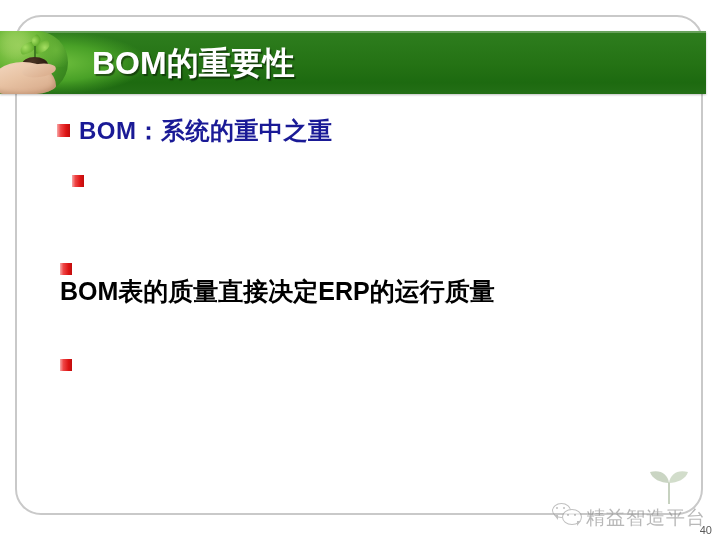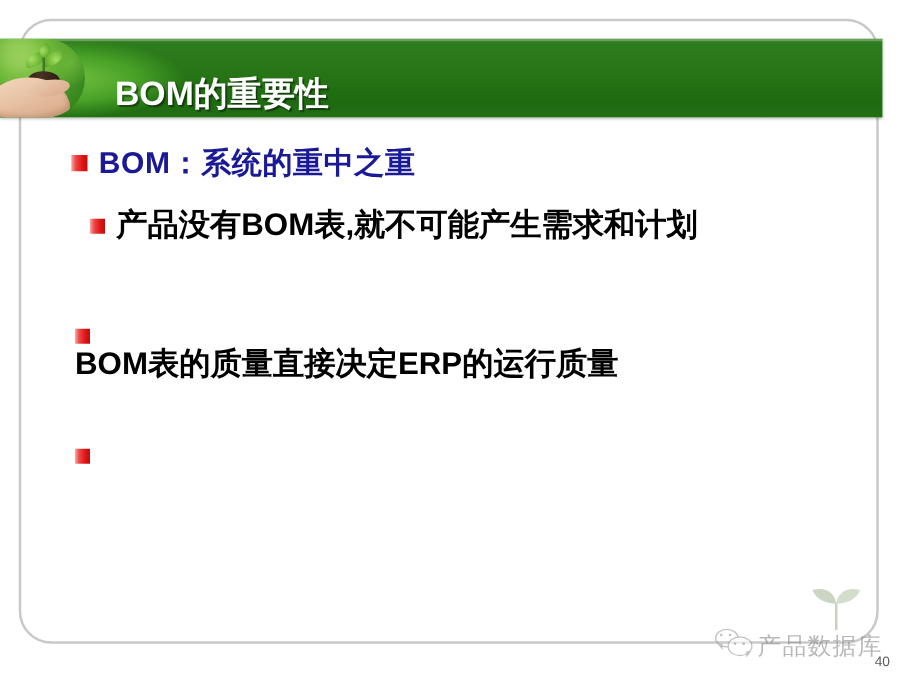--- a/index.html
+++ b/index.html
@@ -152,27 +152,26 @@
   #header-photo .leafT { left: 31px; top: 5px;  width: 10px; height: 9px;  transform: rotate(-40deg); }
 
   
   #header-title {
     position: absolute;
     left: 92px;
     top: 36px;
     height: 54px;
     line-height: 54px;
     color: #ffffff;
-    font-size: 27px;
+    font-size: 32px;
     font-weight: bold;
     letter-spacing: 0px;
     white-space: nowrap;
     text-shadow: 1.5px 1.5px 1px rgba(0,0,0,.45);
     font-family: "Liberation Sans", "DejaVu Sans", sans-serif;
-    margin-top: 12px;
   }
 
   
   #body {
     position: absolute;
     left: 0;
     top: 100px;
     width: 720px;
   }
 
@@ -314,21 +313,20 @@
 
   <div id="body">
 
     <div class="bullet-row lvl1" id="bullet-0">
       <span class="bullet-mark"></span>
       <span class="bullet-text">BOM：系统的重中之重</span>
     </div>
 
     <div class="bullet-row lvl2" id="bullet-1">
       <span class="bullet-mark"></span>
-      <span class="bullet-text">产品没有BOM表,就不可能产生需求和计划</span>
     </div>
 
     <div class="bullet-row lvl2" id="bullet-2">
       <span class="bullet-mark"></span>
       <span class="bullet-text">BOM表的质量直接决定ERP的运行质量</span>
     </div>
 
     <div class="bullet-row lvl2" id="bullet-3">
       <span class="bullet-mark"></span>
     </div>
@@ -345,18 +343,18 @@
     <div id="wm-wechat">
       <div class="b1"></div>
       <div class="t1"></div>
       <div class="d d1"></div>
       <div class="d d2"></div>
       <div class="b2"></div>
       <div class="t2"></div>
       <div class="d d3"></div>
       <div class="d d4"></div>
     </div>
-    <div id="wm-text">产品数据库</div>
+    <div id="wm-text">精益智造平台</div>
   </div>
 
   <div id="page-number">40</div>
 
 </div>
 
 </body></html>

